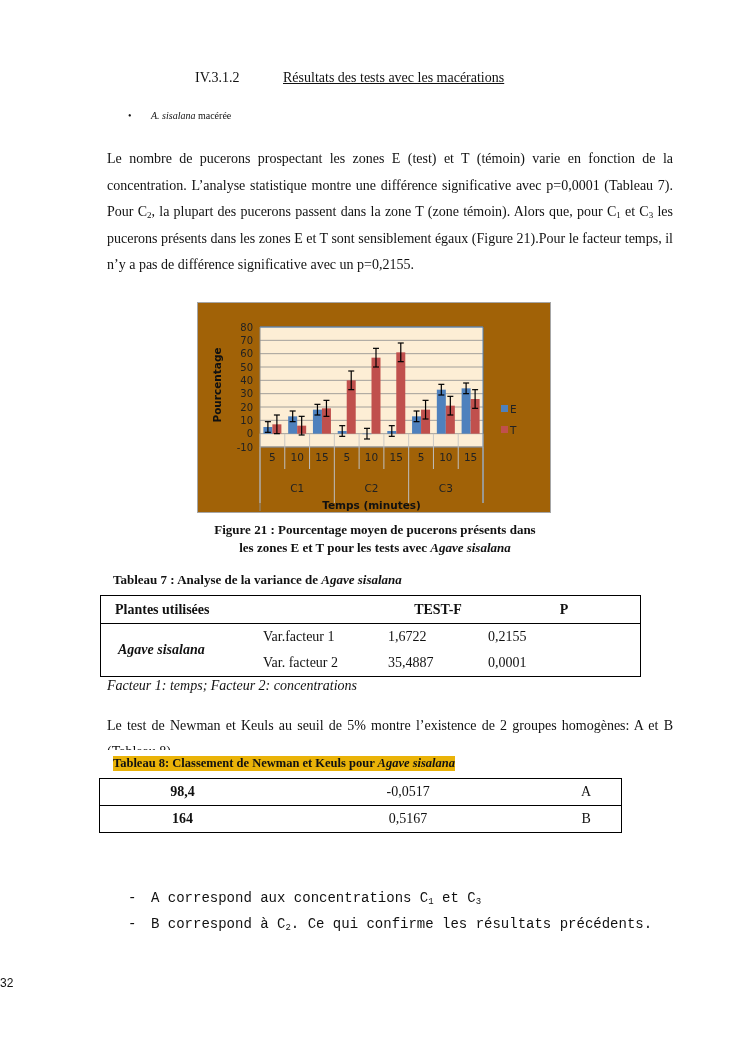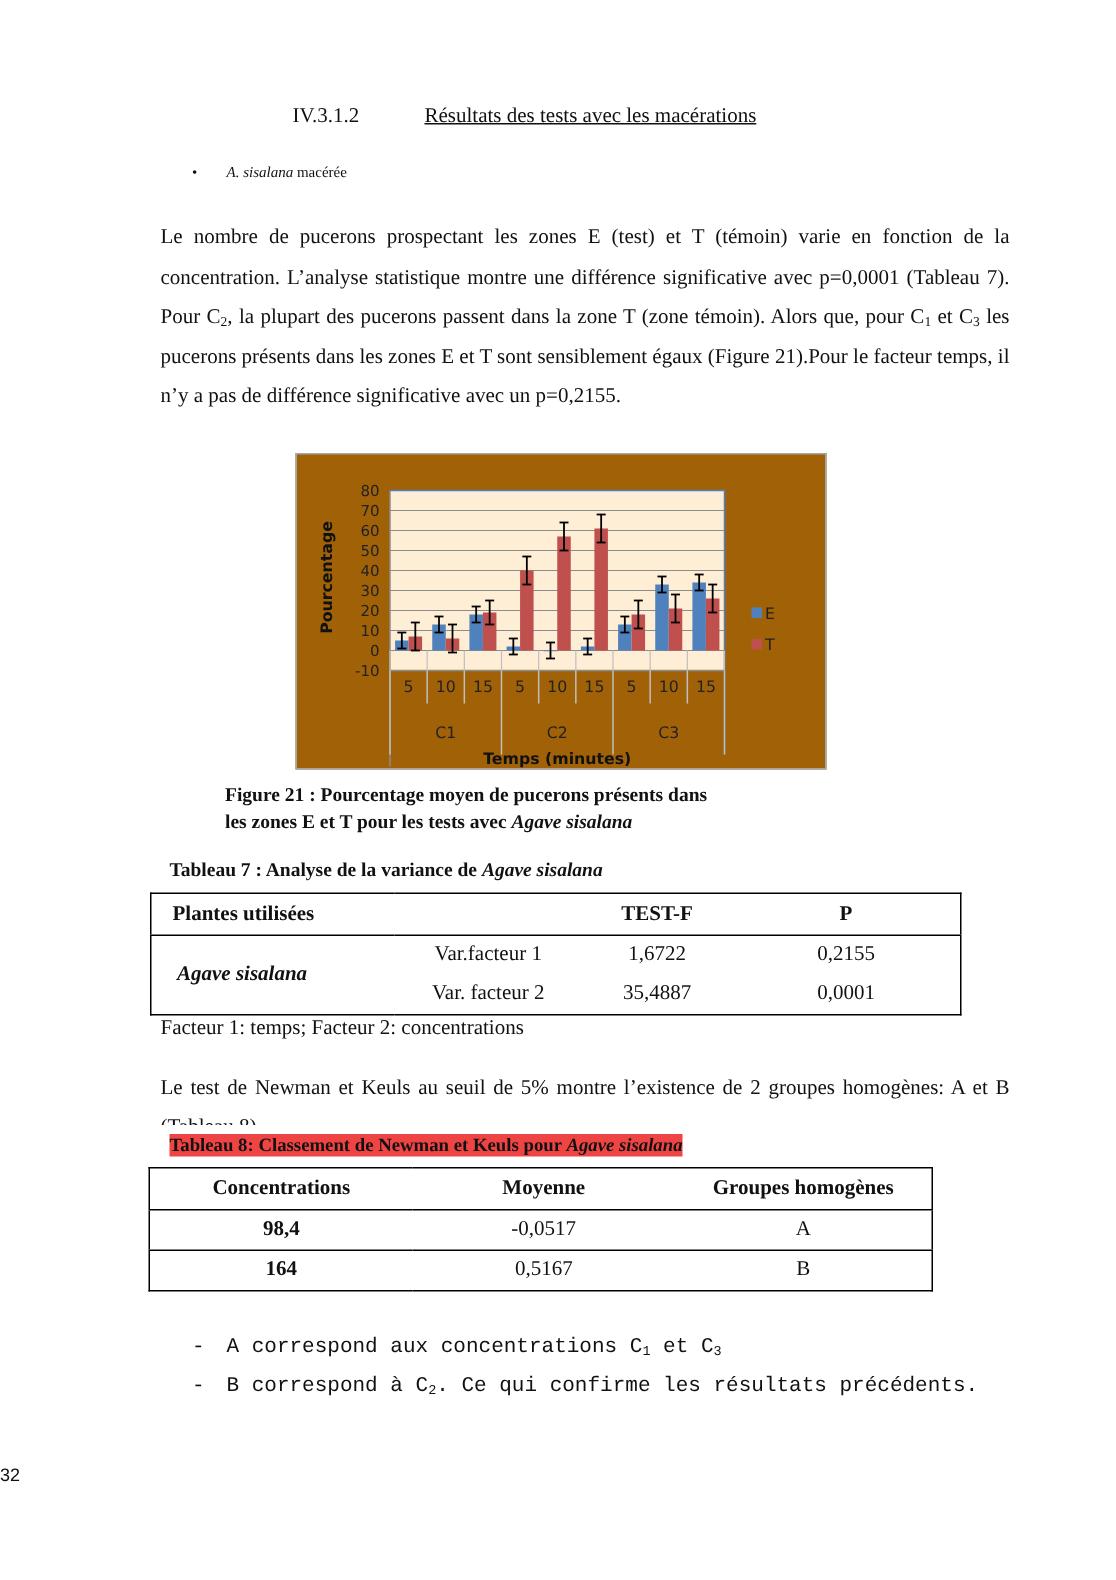--- a/index.html
+++ b/index.html
@@ -10,30 +10,30 @@
   .heading .num { display: inline-block; width: 88px; }
   .heading .title { text-decoration: underline; }
   .bullet { top: 110px; left: 128px; font-size: 10px; }
   .bullet .dot { display: inline-block; width: 23px; }
   .para { top: 146px; left: 107px; width: 566px; font-size: 14px; line-height: 26.5px; text-align: justify; }
   sub { font-size: 9px; vertical-align: -2px; line-height: 0; }
 
   .chart-frame { left: 197px; top: 302px; width: 354px; height: 211px; border: 1px solid #a6a6a6; box-sizing: border-box; background: #a16207; }
   .chart-svg { position: absolute; left: 0; top: 0; }
 
-  .fig-caption { top: 521px; left: 150px; width: 450px; font-weight: bold; font-size: 13px; line-height: 18px; }
+  .fig-caption { top: 521px; left: 150px; width: 450px; text-align: center; font-weight: bold; font-size: 13px; line-height: 18px; }
   .tab7-caption { top: 572px; left: 113px; font-weight: bold; font-size: 13px; }
   table { border-collapse: collapse; font-family: "Liberation Serif", serif; font-size: 14px; }
   .t7 { position: absolute; left: 100px; top: 595px; width: 541px; border: 1.5px solid #000; }
   .t7 th { font-weight: bold; text-align: left; height: 27px; border-bottom: 1.5px solid #000; padding: 0; }
   .t7 td { padding: 0; height: 26px; }
-  .t7 .c { text-align: center; }
-  .t7-note { top: 678px; left: 107px; font-size: 14px; }
+  .t7 .c { }
+  .t7-note { top: 678px; left: 107px; font-size: 14px; font-style: italic; }
   .para2 { top: 713px; left: 107px; width: 566px; font-size: 14px; line-height: 26px; text-align: justify; height: 37px; overflow: hidden; }
-  .tab8-caption { top: 756px; left: 113px; font-weight: bold; font-size: 12.5px; background: #ef4444; }
+  .tab8-caption { top: 756px; left: 113px; font-weight: bold; font-size: 12.5px; background: #eab308; }
   .t8 { position: absolute; left: 99px; top: 778px; width: 523px; border: 1.5px solid #000; }
   .t8 th { font-weight: bold; height: 27px; border-bottom: 1.5px solid #000; padding: 0; text-align: center; }
   .t8 td { height: 26px; padding: 0; text-align: center; border-bottom: 1.5px solid #000; }
   .t8 tr:last-child td { border-bottom: none; }
   .t8 td.b { font-weight: bold; }
   .list { left: 128px; font-size: 14px; font-family: Liberation Mono, monospace; }
   .list .dash { display: inline-block; width: 23px; }
   .page-num { top: 976px; left: 0; width: 596px; text-align: left; font-family: "Liberation Sans", sans-serif; font-size: 12px; }
 </style>
 </head>
@@ -219,25 +219,20 @@
   </table>
 
 <div class="abs t7-note">Facteur 1: temps; Facteur 2: concentrations</div>
 
 <div class="abs para2">Le test de Newman et Keuls au seuil de 5% montre l’existence de 2 groupes homogènes: A et B (Tableau 8).</div>
 
 <div class="abs tab8-caption"><span>Tableau 8: Classement de Newman et Keuls pour </span><i>Agave sisalana</i></div>
 
 <table class="t8">
   <tbody>
-      <tr>
-    <th style="width:175px;">Concentrations</th>
-    <th style="width:175px;">Moyenne</th>
-    <th>Groupes homogènes</th>
-  </tr>
   <tr>
     <td class="b">98,4</td>
     <td>-0,0517</td>
     <td>A</td>
   </tr>
   <tr>
     <td class="b">164</td>
     <td>0,5167</td>
     <td>B</td>
   </tr>

